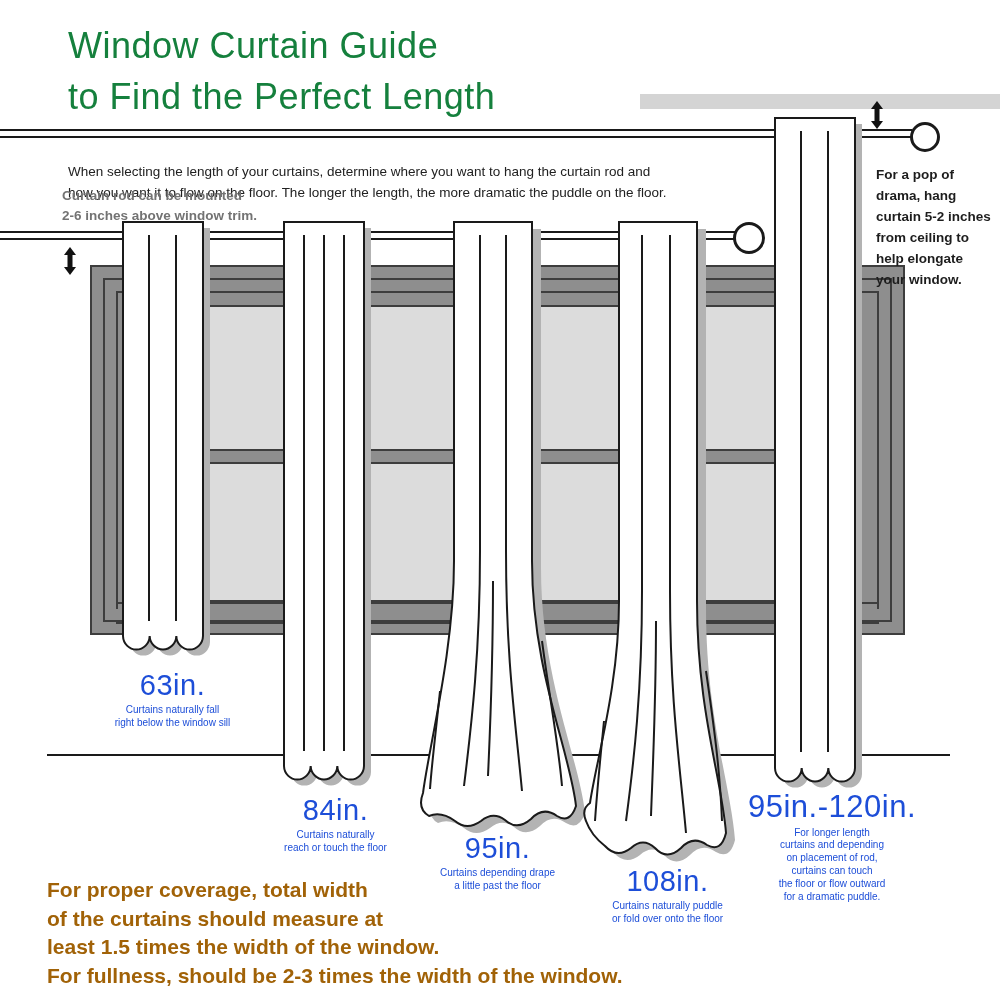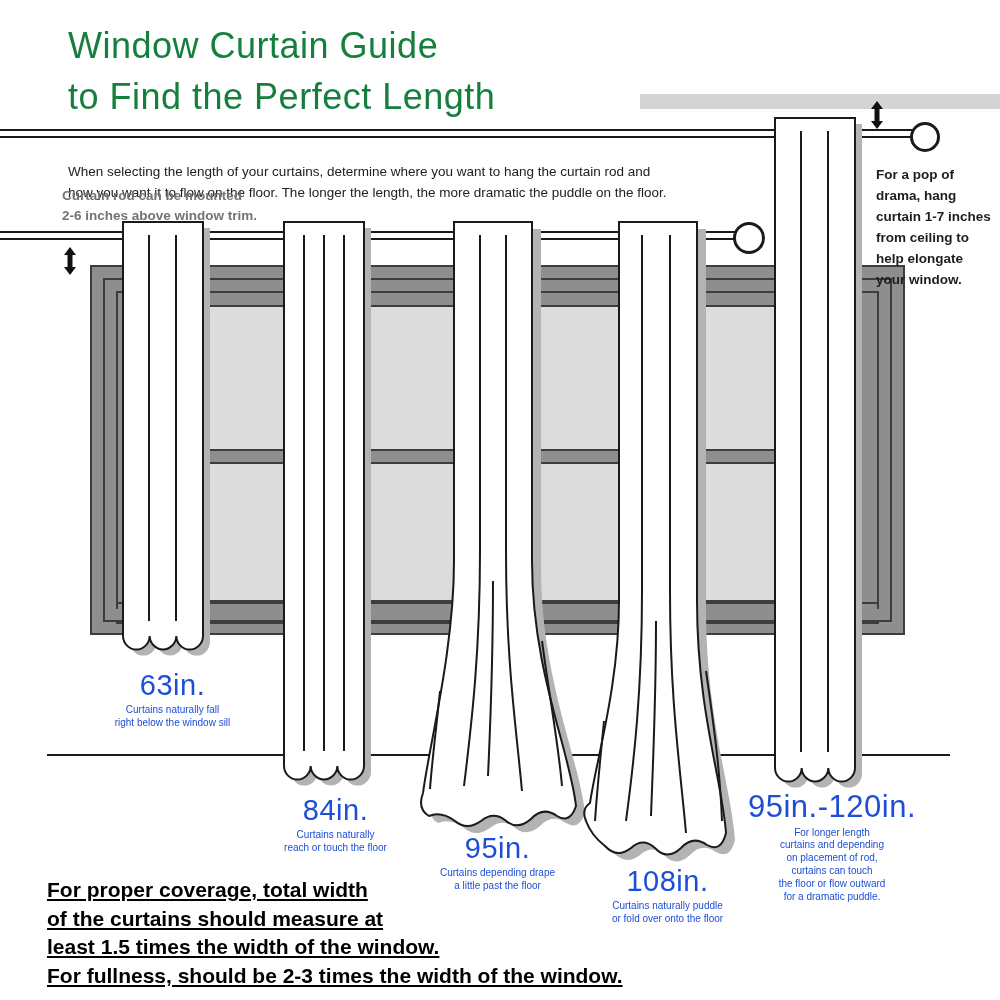--- a/index.html
+++ b/index.html
@@ -10,21 +10,21 @@
   
   .title { position:absolute; left:68px; top:20px; font-size:36px; line-height:1.42;
            letter-spacing:0.5px; color:#15803d; font-weight:400; z-index:6; }
   .intro { position:absolute; left:68px; top:162px; font-size:13.5px; line-height:1.55;
            color:#212121; z-index:6; }
   .rod-note { position:absolute; left:62px; top:186px; font-size:13.5px; line-height:1.45;
            font-weight:700; color:#737373; z-index:6; }
   .drama-note { position:absolute; left:876px; top:165px; font-size:13.5px; line-height:1.55;
            font-weight:700; color:#1d1d1d; z-index:6; }
   .coverage-note { position:absolute; left:47px; top:876px; font-size:21px; line-height:1.36;
-           font-weight:700; color:#000000; z-index:6;text-decoration:underline; }
+           font-weight:700; color:#a16207; z-index:6; }
 
   .len-label { position:absolute; text-align:center; z-index:6; color:#1d4ed8; }
   .len-size  { font-size:29px; font-weight:400; letter-spacing:0.5px; line-height:1.05; margin-bottom:3px; }
   .len-desc  { font-size:10px; line-height:1.3; }
   .label-63  { left:90px;  top:670px; width:165px; }
   .label-84  { left:253px; top:795px; width:165px; }
   .label-95  { left:415px; top:833px; width:165px; }
   .label-108 { left:580px; top:866px; width:175px; }
   .label-120 { left:742px; top:791px; width:180px; }
   .label-120 .len-size { font-size:31px; }
@@ -74,21 +74,21 @@
 <div class="canvas">
 
   <div class="title preline">Window Curtain Guide
 to Find the Perfect Length</div>
   <div class="intro preline">When selecting the length of your curtains, determine where you want to hang the curtain rod and
 how you want it to flow on the floor. The longer the length, the more dramatic the puddle on the floor.</div>
   <div class="rod-note preline">Curtain rod can be mounted
 2-6 inches above window trim.</div>
   <div class="drama-note preline">For a pop of
 drama, hang
-curtain 1-7 inches
+curtain 5-2 inches
 from ceiling to
 help elongate
 your window.</div>
   <div class="coverage-note preline">For proper coverage, total width
 of the curtains should measure at
 least 1.5 times the width of the window.
 For fullness, should be 2-3 times the width of the window.</div>
 
   <div class="ceiling-band"></div>
   <div class="rod-bar rod-upper-bar"></div>

